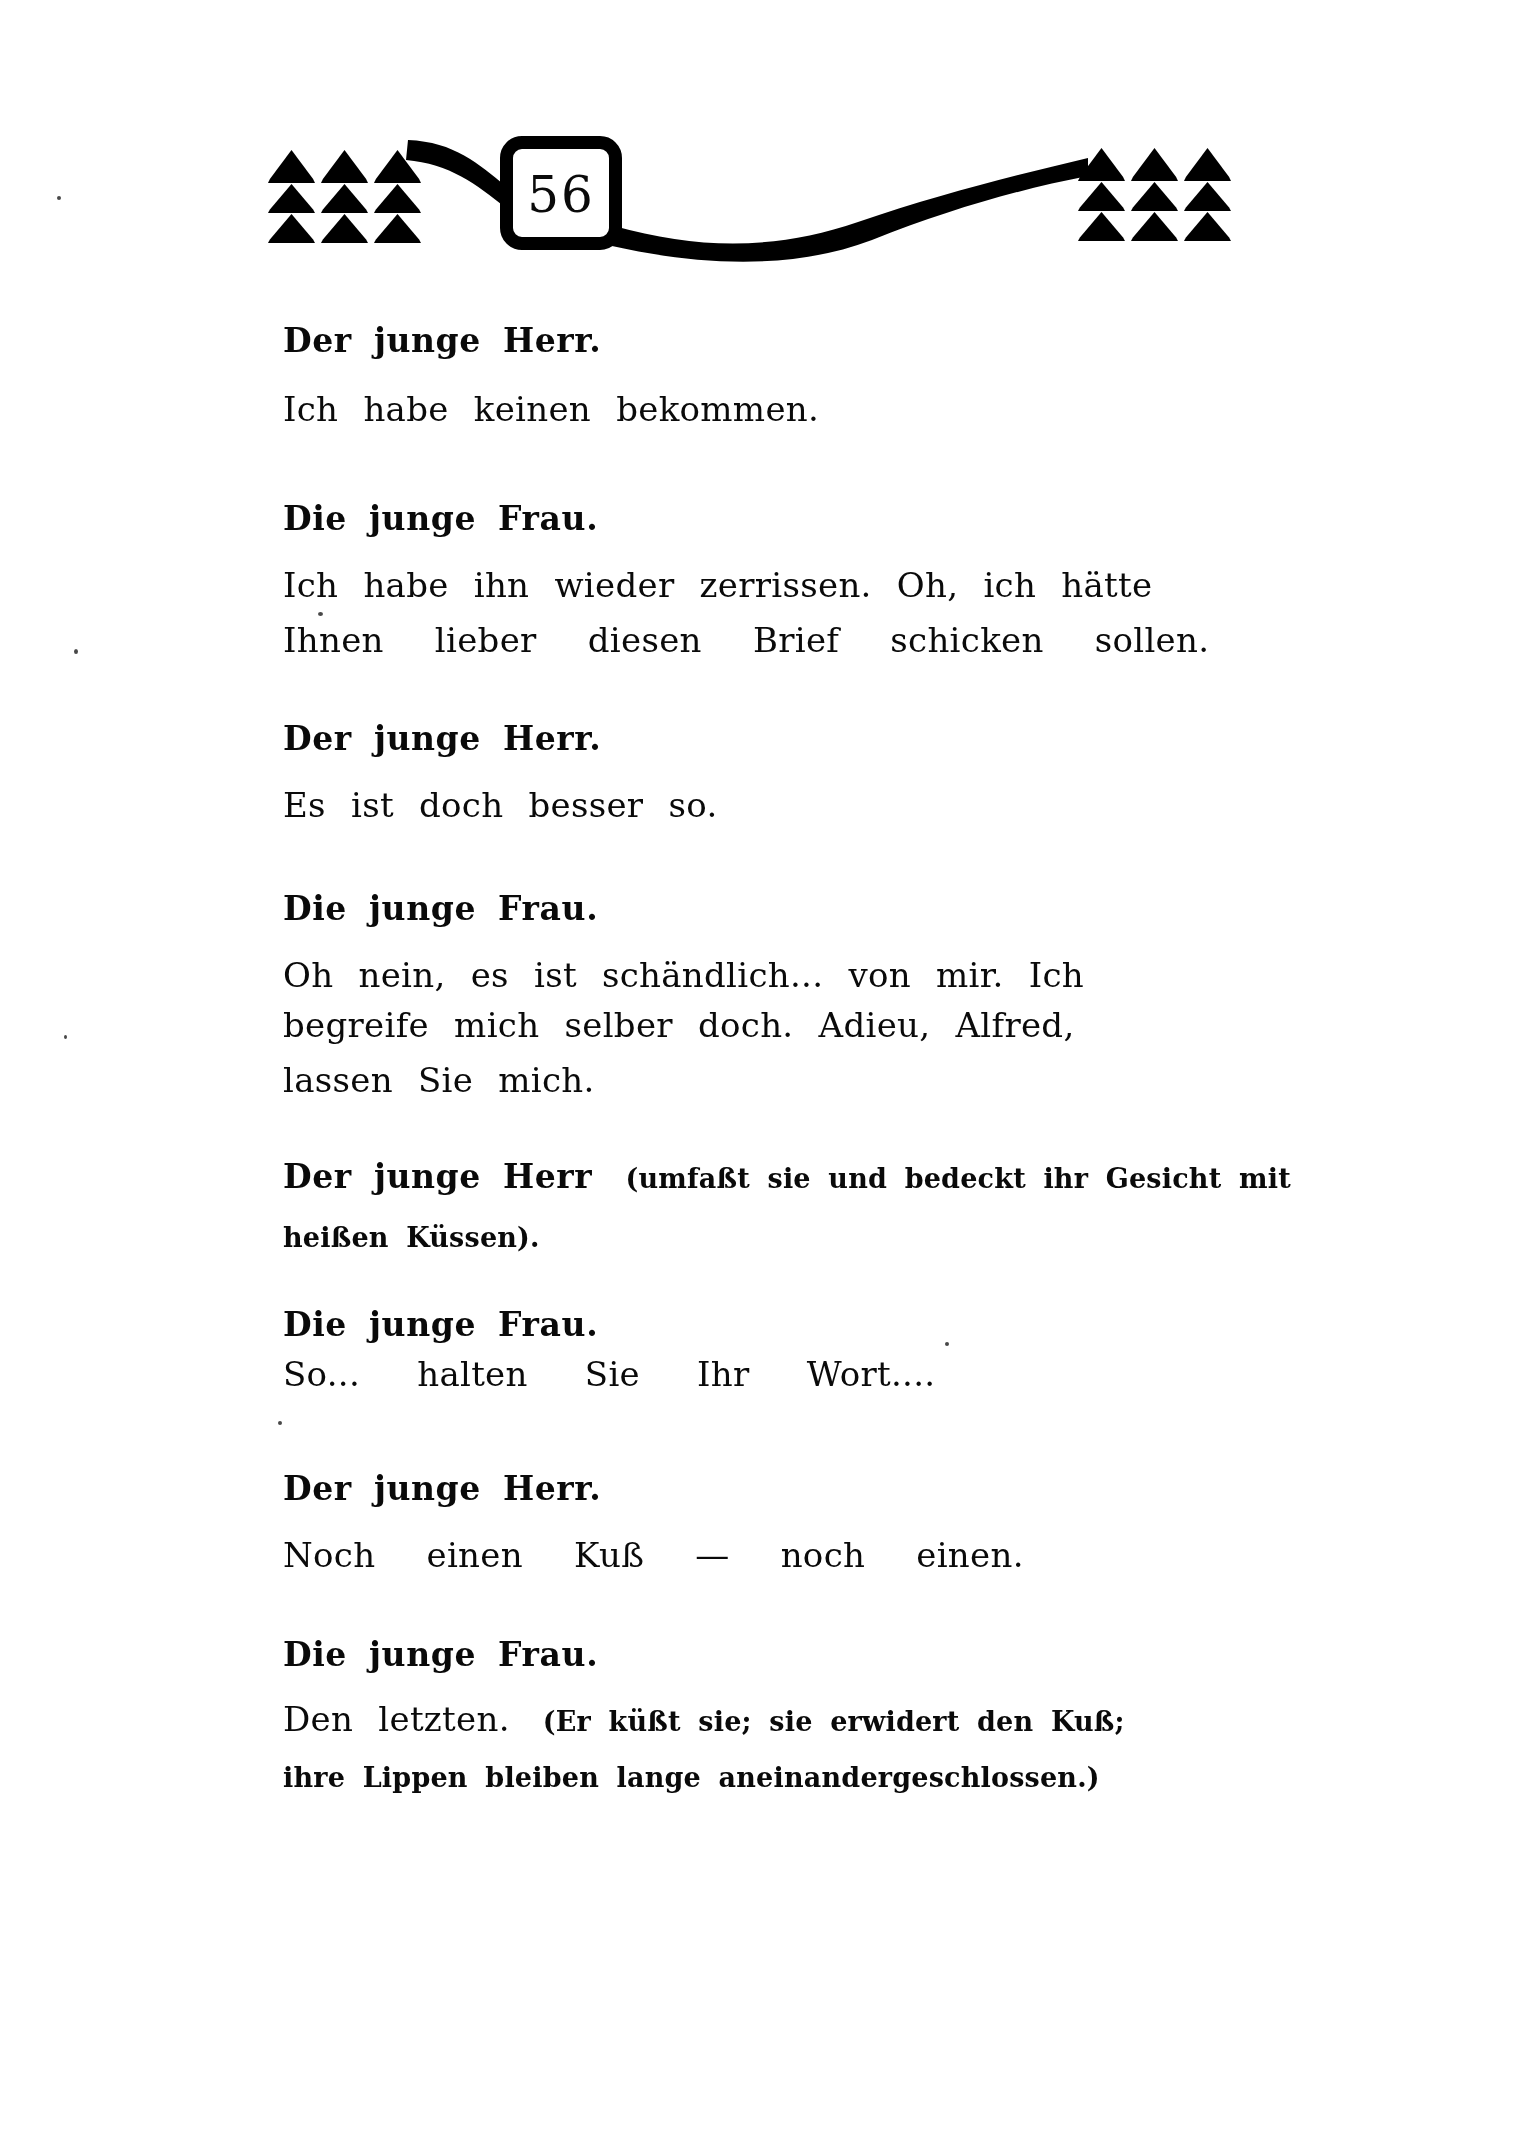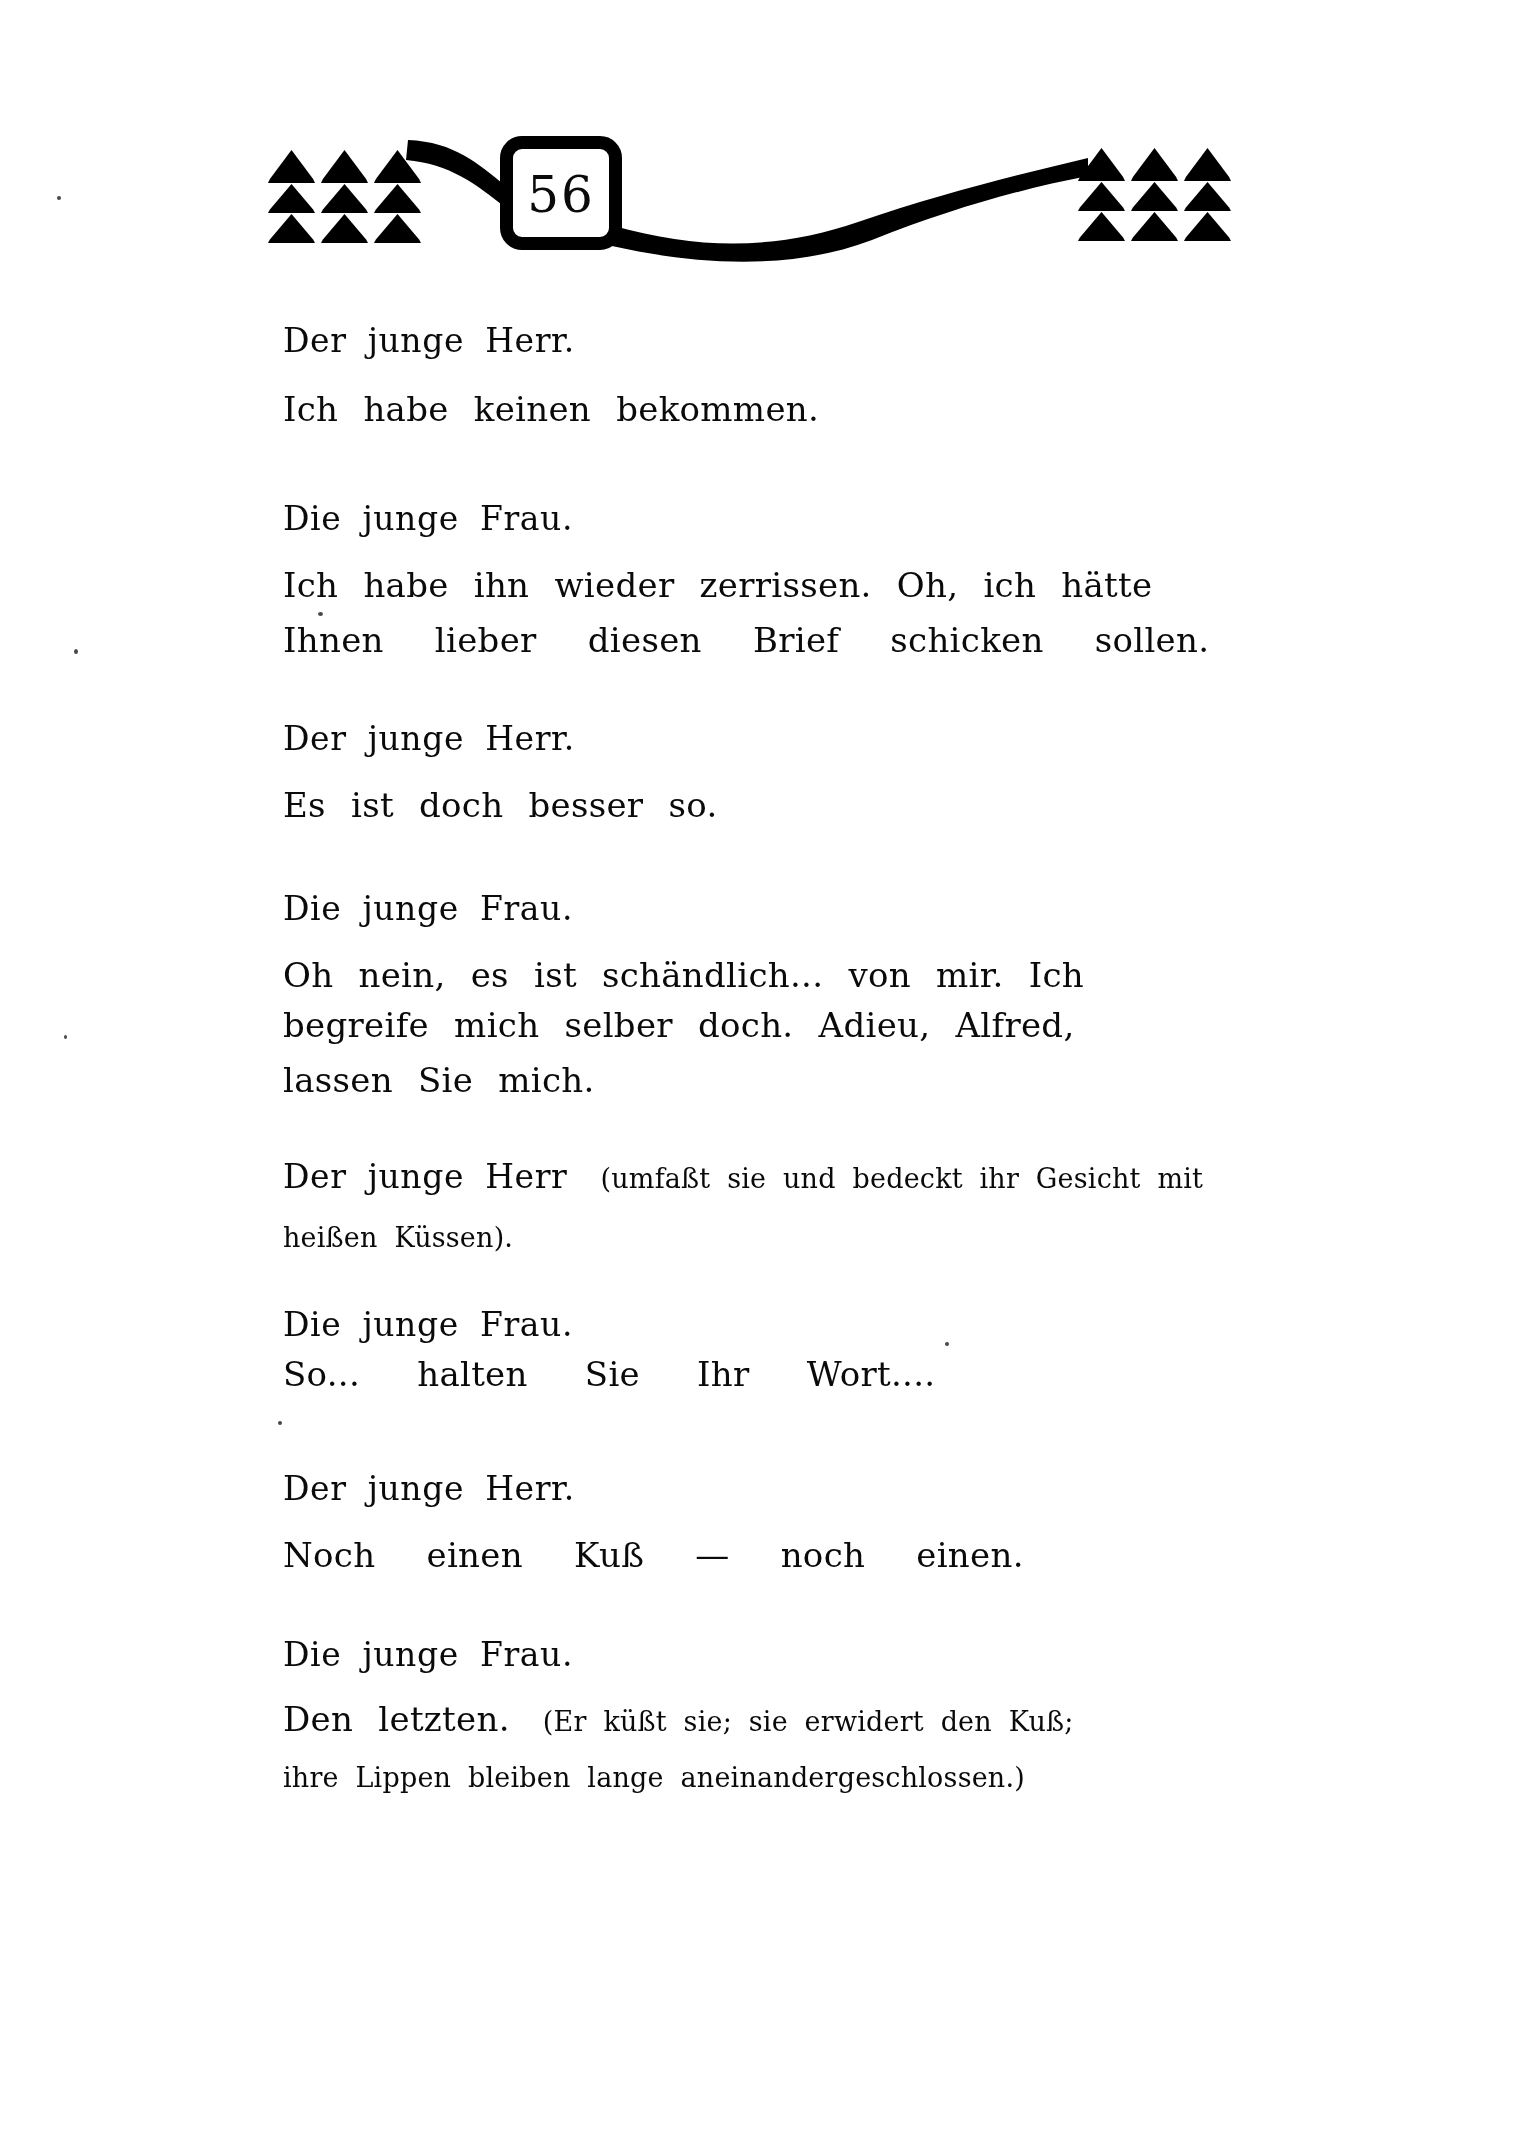--- a/index.html
+++ b/index.html
@@ -48,35 +48,35 @@
 
   
   .line, .speaker {
     position:absolute;
     left:283px;
     margin:0;
     white-space:nowrap;
     line-height:1.15;
   }
   .speaker, .speaker-inline {
-    font-weight:normal;
+    font-weight:bold;
     font-size:33px;
     letter-spacing:0.6px;
     word-spacing:10px;
   }
   .body-text {
     font-size:34px;
     letter-spacing:0.3px;
     word-spacing:14px;
   }
   .ws-wide  { word-spacing:40px; }
   .ws-xwide { word-spacing:46px; }
   .stage {
     font-size:27px;
-    font-weight:normal;
+    font-weight:bold;
     letter-spacing:0.2px;
     word-spacing:8px;
   }
   .gap-r { margin-right:28px; }
 
   
   .speck {
     position:absolute;
     background:#1a1a1a;
     border-radius:50%;

